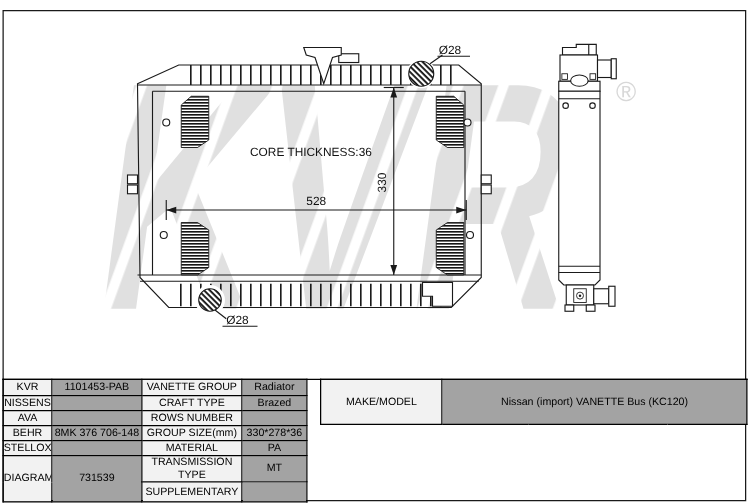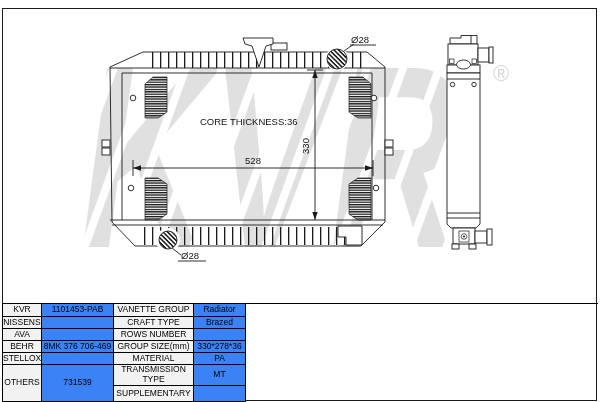--- a/index.html
+++ b/index.html
@@ -12,21 +12,21 @@
     border:1px solid #1a1a1a;box-sizing:border-box;pointer-events:none;
   }
   svg{position:absolute;left:0;top:0;}
   
   table{border-collapse:collapse;table-layout:fixed;position:absolute;background:transparent;}
   td{
     border:1px solid #000;padding:0;text-align:center;vertical-align:middle;
     font-size:8.5px;line-height:1.15;overflow:hidden;white-space:normal;
   }
   td.lbl{background:#f2f2f2;}
-  td.val{background:#3b82f6;}
+  td.val{background:#a3a3a3;}
   #tbl-left{left:2px;top:303px;width:243px;}
   #tbl-right{left:256px;top:303px;width:342px;}
   .topline{position:absolute;left:2px;top:303px;width:596px;height:0;border-top:1px solid #000;}
 </style>
 </head>
 <body>
 
 <svg width="600" height="402" viewBox="0 0 600 402">
   <defs>
     <pattern id="hb" width="3" height="2.4" patternUnits="userSpaceOnUse">
@@ -170,45 +170,49 @@
     <td class="val">Brazed</td>
   </tr>
   <tr style="height:12px">
     <td class="lbl">AVA</td>
     <td class="val"></td>
     <td class="lbl">ROWS NUMBER</td>
     <td class="val"></td>
   </tr>
   <tr style="height:12px">
     <td class="lbl">BEHR</td>
-    <td class="val">8MK 376 706-469</td>
+    <td class="val">8MK 376 706-148</td>
     <td class="lbl">GROUP SIZE(mm)</td>
     <td class="val">330*278*36</td>
   </tr>
   <tr style="height:12px">
     <td class="lbl">STELLOX</td>
     <td class="val"></td>
     <td class="lbl">MATERIAL</td>
     <td class="val">PA</td>
   </tr>
   <tr style="height:21px">
-    <td class="lbl" rowspan="2">OTHERS</td>
+    <td class="lbl" rowspan="2">DIAGRAM</td>
     <td class="val" rowspan="2">731539</td>
     <td class="lbl">TRANSMISSION TYPE</td>
     <td class="val">MT</td>
   </tr>
   <tr style="height:16px">
     <td class="lbl">SUPPLEMENTARY</td>
     <td class="val"></td>
   </tr>
 </tbody>
   </table>
 
 <table id="tbl-right">
   <colgroup>
       <col style="width:97px">
       <col style="width:69px">
       <col style="width:111px">
       <col style="width:63px">
     </colgroup>
   <tbody>
+  <tr style="height:36px">
+    <td class="lbl">MAKE/MODEL</td>
+    <td class="val" colspan="3">Nissan (import) VANETTE Bus (KC120)</td>
+  </tr>
 </tbody>
   </table>
 
 </body></html>

